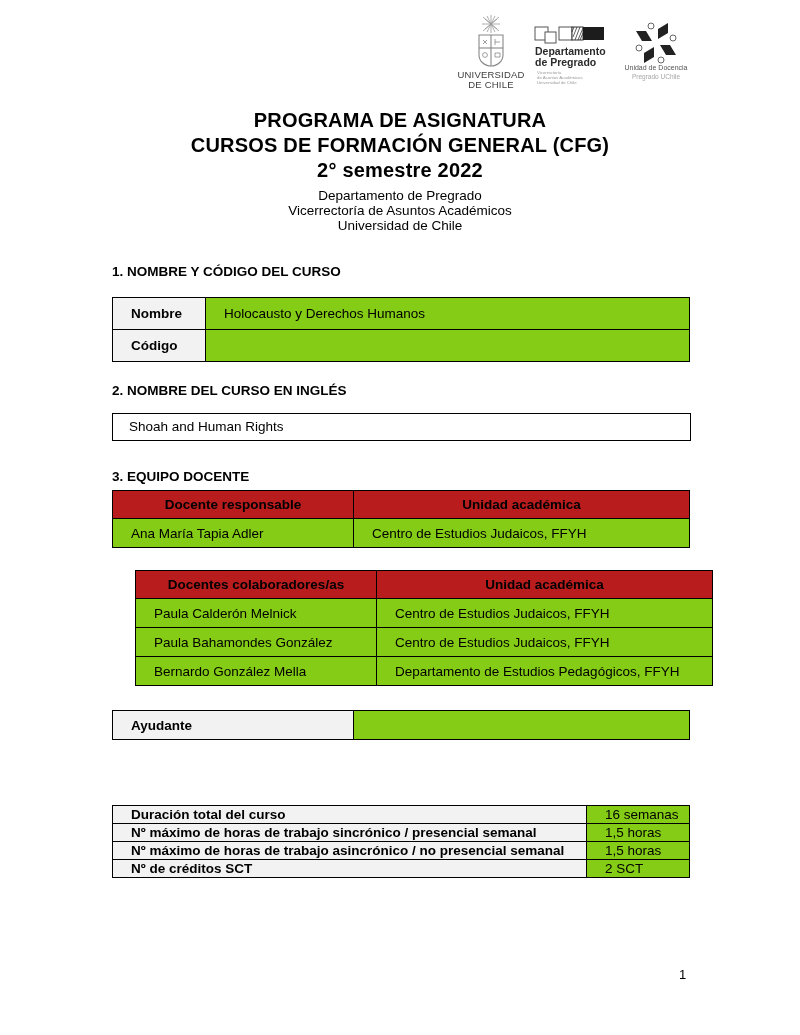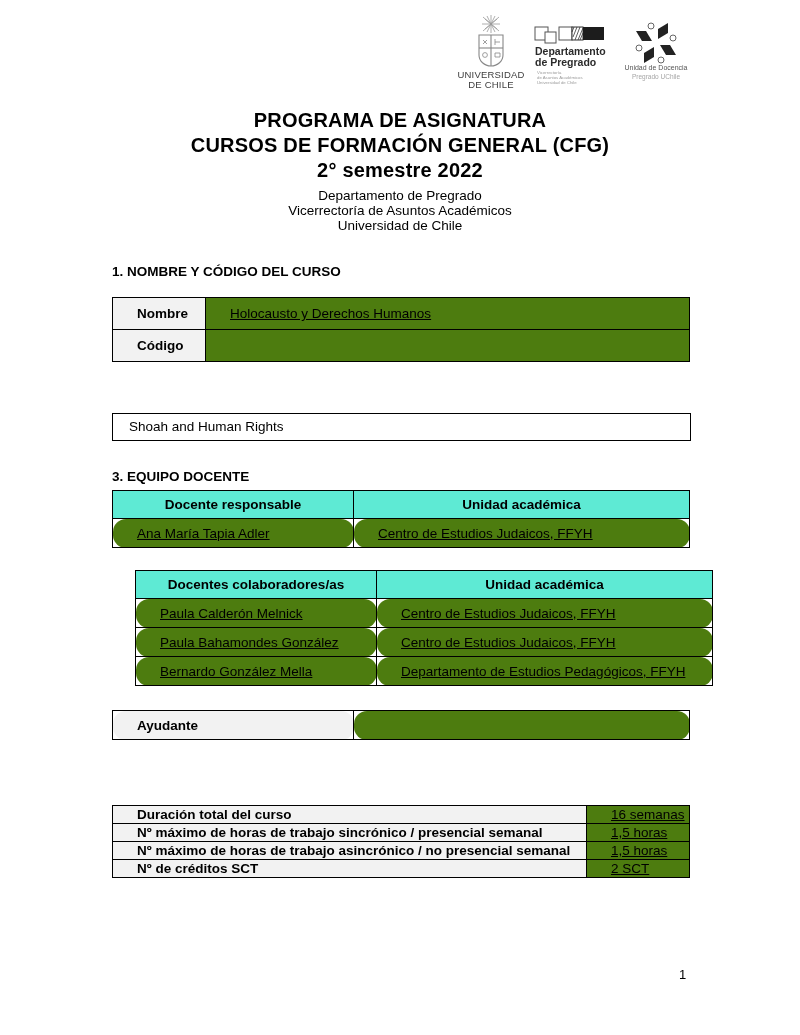--- a/index.html
+++ b/index.html
@@ -25,30 +25,30 @@
   .title-sub.first{margin-top:5px;}
   
   .sec-heading{position:absolute;left:112px;font-size:13.5px;font-weight:bold;white-space:nowrap;}
   table.tbl{
     position:absolute;left:112px;width:578px;
     border-collapse:collapse;table-layout:fixed;
     font-size:13.5px;
   }
   table.tbl td,table.tbl th{
     border:1.5px solid #000;
-    padding:0 24px;
+    padding:0 18px;
     overflow:hidden;white-space:nowrap;
     vertical-align:middle;
   }
   .cell-label{background:#f2f2f2;font-weight:bold;text-align:left;}
-  .cell-head{background:#5eead4;font-weight:bold;text-align:center;}
-  .cell-value{background:#4d7c0f;text-align:left;text-decoration:underline;}
+  .cell-head{background:#b91c1c;font-weight:bold;text-align:center;}
+  .cell-value{background:#84cc16;text-align:left;}
   .row-h34 td{height:31px;}
   .row-h30 th{height:27px;}
-  .row-h31 td{height:28px;border-radius:13px;}
+  .row-h31 td{height:28px;}
   .row-h20 td{height:17px;padding:0 5px;}
   .single-box{
     position:absolute;left:112px;width:561px;height:26px;
     border:1.5px solid #000;
     font-size:13.5px;line-height:26px;
     padding-left:16px;
   }
   .page-number{position:absolute;top:967px;left:679px;font-size:13px;}
   .logo text{font-family:"Liberation Sans", sans-serif;}
 </style>
@@ -149,20 +149,21 @@
       <td class="cell-label">Nombre</td>
       <td class="cell-value">Holocausto y Derechos Humanos</td>
     </tr>
     <tr class="row-h34">
       <td class="cell-label">Código</td>
       <td class="cell-value"></td>
     </tr>
   </tbody>
     </table>
 
+  <div class="sec-heading" style="top:383px;">2. NOMBRE DEL CURSO EN INGLÉS</div>
   <div class="single-box" style="top:413px;">Shoah and Human Rights</div>
 
   <div class="sec-heading" style="top:469px;">3. EQUIPO DOCENTE</div>
 
   <table class="tbl" style="top:490px;">
     <colgroup>
         <col style="width:241px">
         <col>
       </colgroup>
     <tbody>

